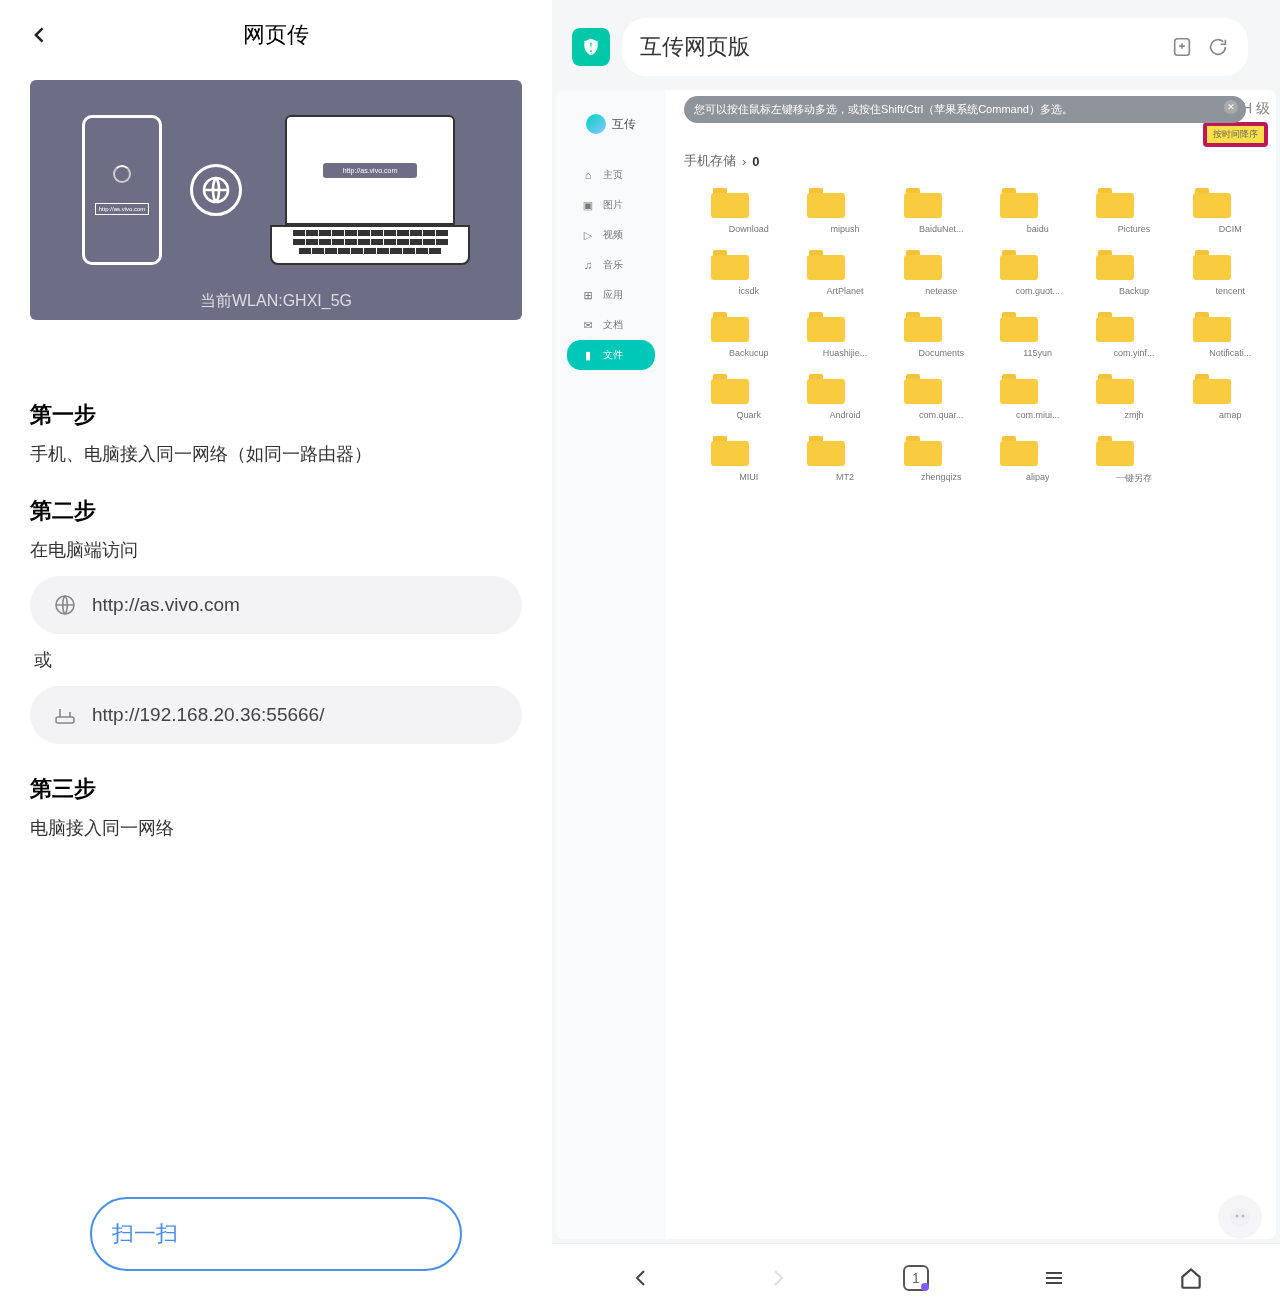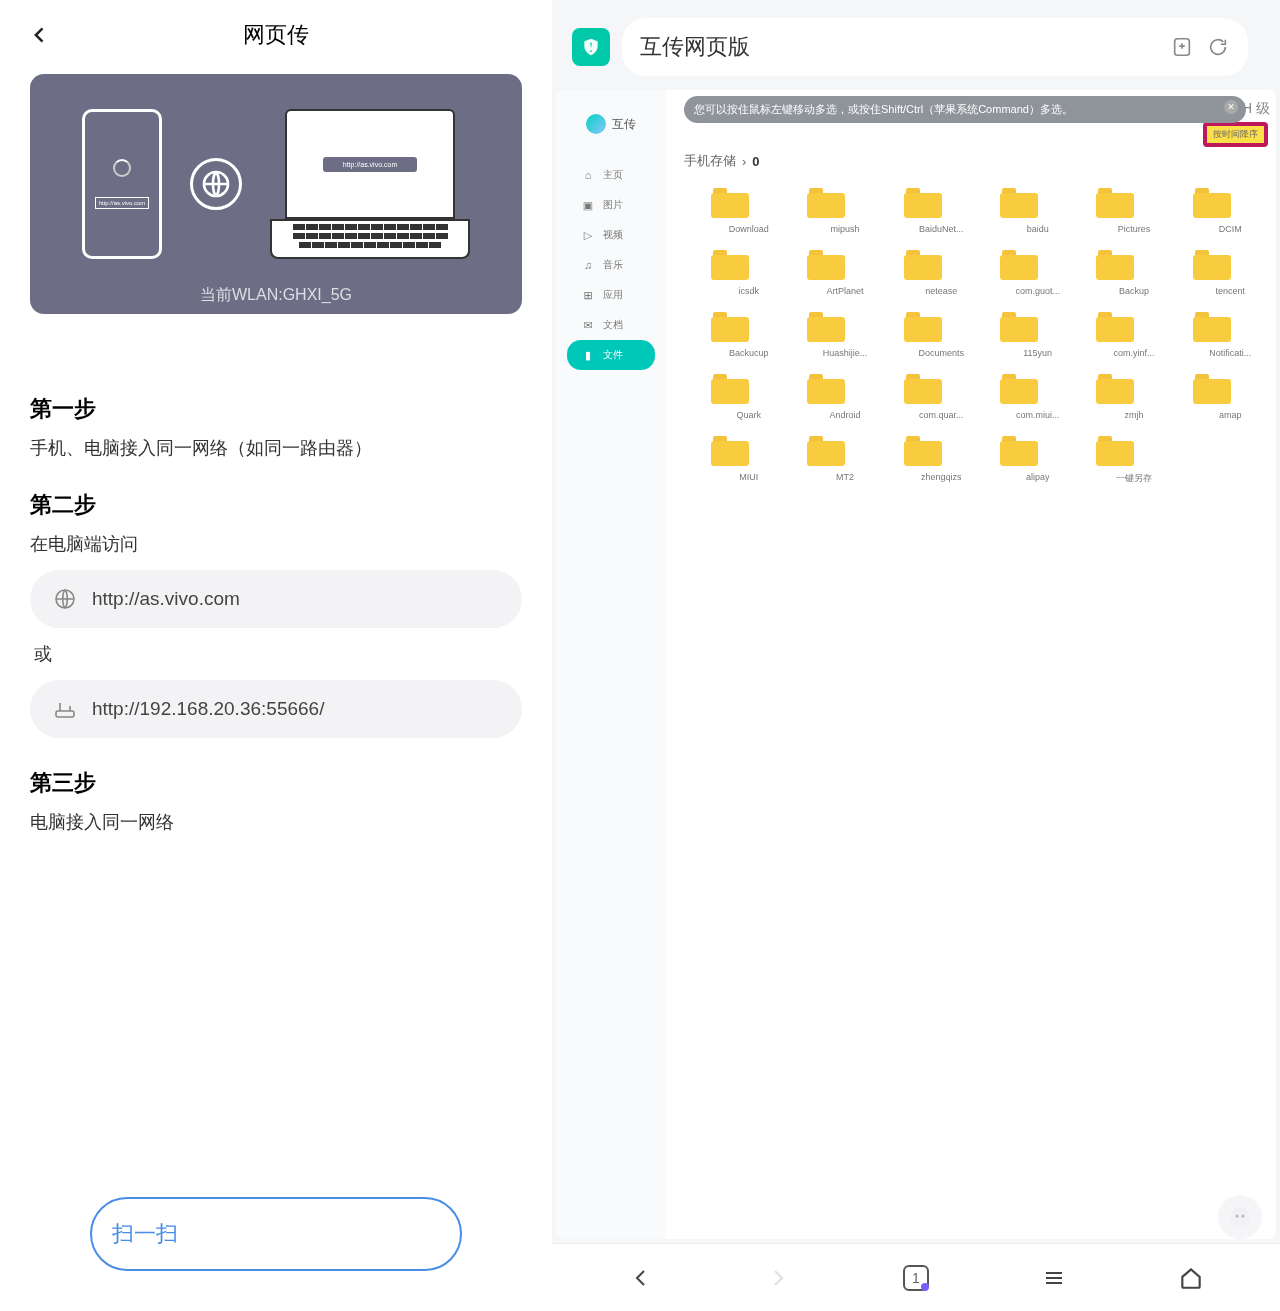--- a/index.html
+++ b/index.html
@@ -4,21 +4,21 @@
 <style>
 * { box-sizing: border-box; margin: 0; padding: 0; }
 body { font-family: -apple-system, "PingFang SC", "Microsoft YaHei", sans-serif; background: #fff; width: 1280px; height: 1311px; display: flex; }
 
 
 .left-panel { width: 552px; height: 100%; background: #fff; padding: 0; position: relative; }
 .left-header { display: flex; align-items: center; padding: 20px 30px 20px 30px; position: relative; }
 .back-arrow { font-size: 28px; font-weight: bold; cursor: pointer; position: absolute; left: 30px; }
 .header-title { font-size: 22px; font-weight: 500; margin: 0 auto; }
 
-.illustration { margin: 4px 30px 30px 30px; background: #6d6d85; border-radius: 14px; height: 240px; position: relative; overflow: hidden; }
+.illustration { margin: 10px 30px 30px 30px; background: #6d6d85; border-radius: 6px; height: 240px; position: relative; overflow: hidden; }
 .illu-content { position: absolute; top: 20px; left: 0; right: 0; bottom: 40px; display: flex; align-items: center; justify-content: center; gap: 28px; }
 .phone-shape { width: 80px; height: 150px; border: 3px solid #fff; border-radius: 10px; position: relative; display:flex; flex-direction:column; align-items:center; justify-content:center; }
 .phone-spinner { width: 18px; height: 18px; border: 2px solid #ccc; border-top-color: #fff; border-radius: 50%; margin-bottom: 20px;}
 .phone-url { font-size: 6px; color:#fff; border:1px solid #fff; padding:2px 3px; }
 .globe-circle { width: 52px; height: 52px; border: 3px solid #fff; border-radius: 50%; display:flex; align-items:center; justify-content:center; color:#fff; font-size:28px;}
 .laptop-shape { width: 200px; position: relative; }
 .laptop-screen { width: 170px; height: 110px; background:#fff; border: 2px solid #333; border-radius: 6px 6px 0 0; margin:0 auto; display:flex; align-items:center; justify-content:center;}
 .laptop-bar { background:#6d6d85; color:#fff; font-size:7px; padding:4px 20px; border-radius:3px;}
 .laptop-base { width: 200px; height: 40px; background:#fff; border:2px solid #333; border-radius: 0 0 8px 8px; position:relative; overflow:hidden;}
 .keys-row { display:flex; gap:1px; justify-content:center; margin-top:3px;}

